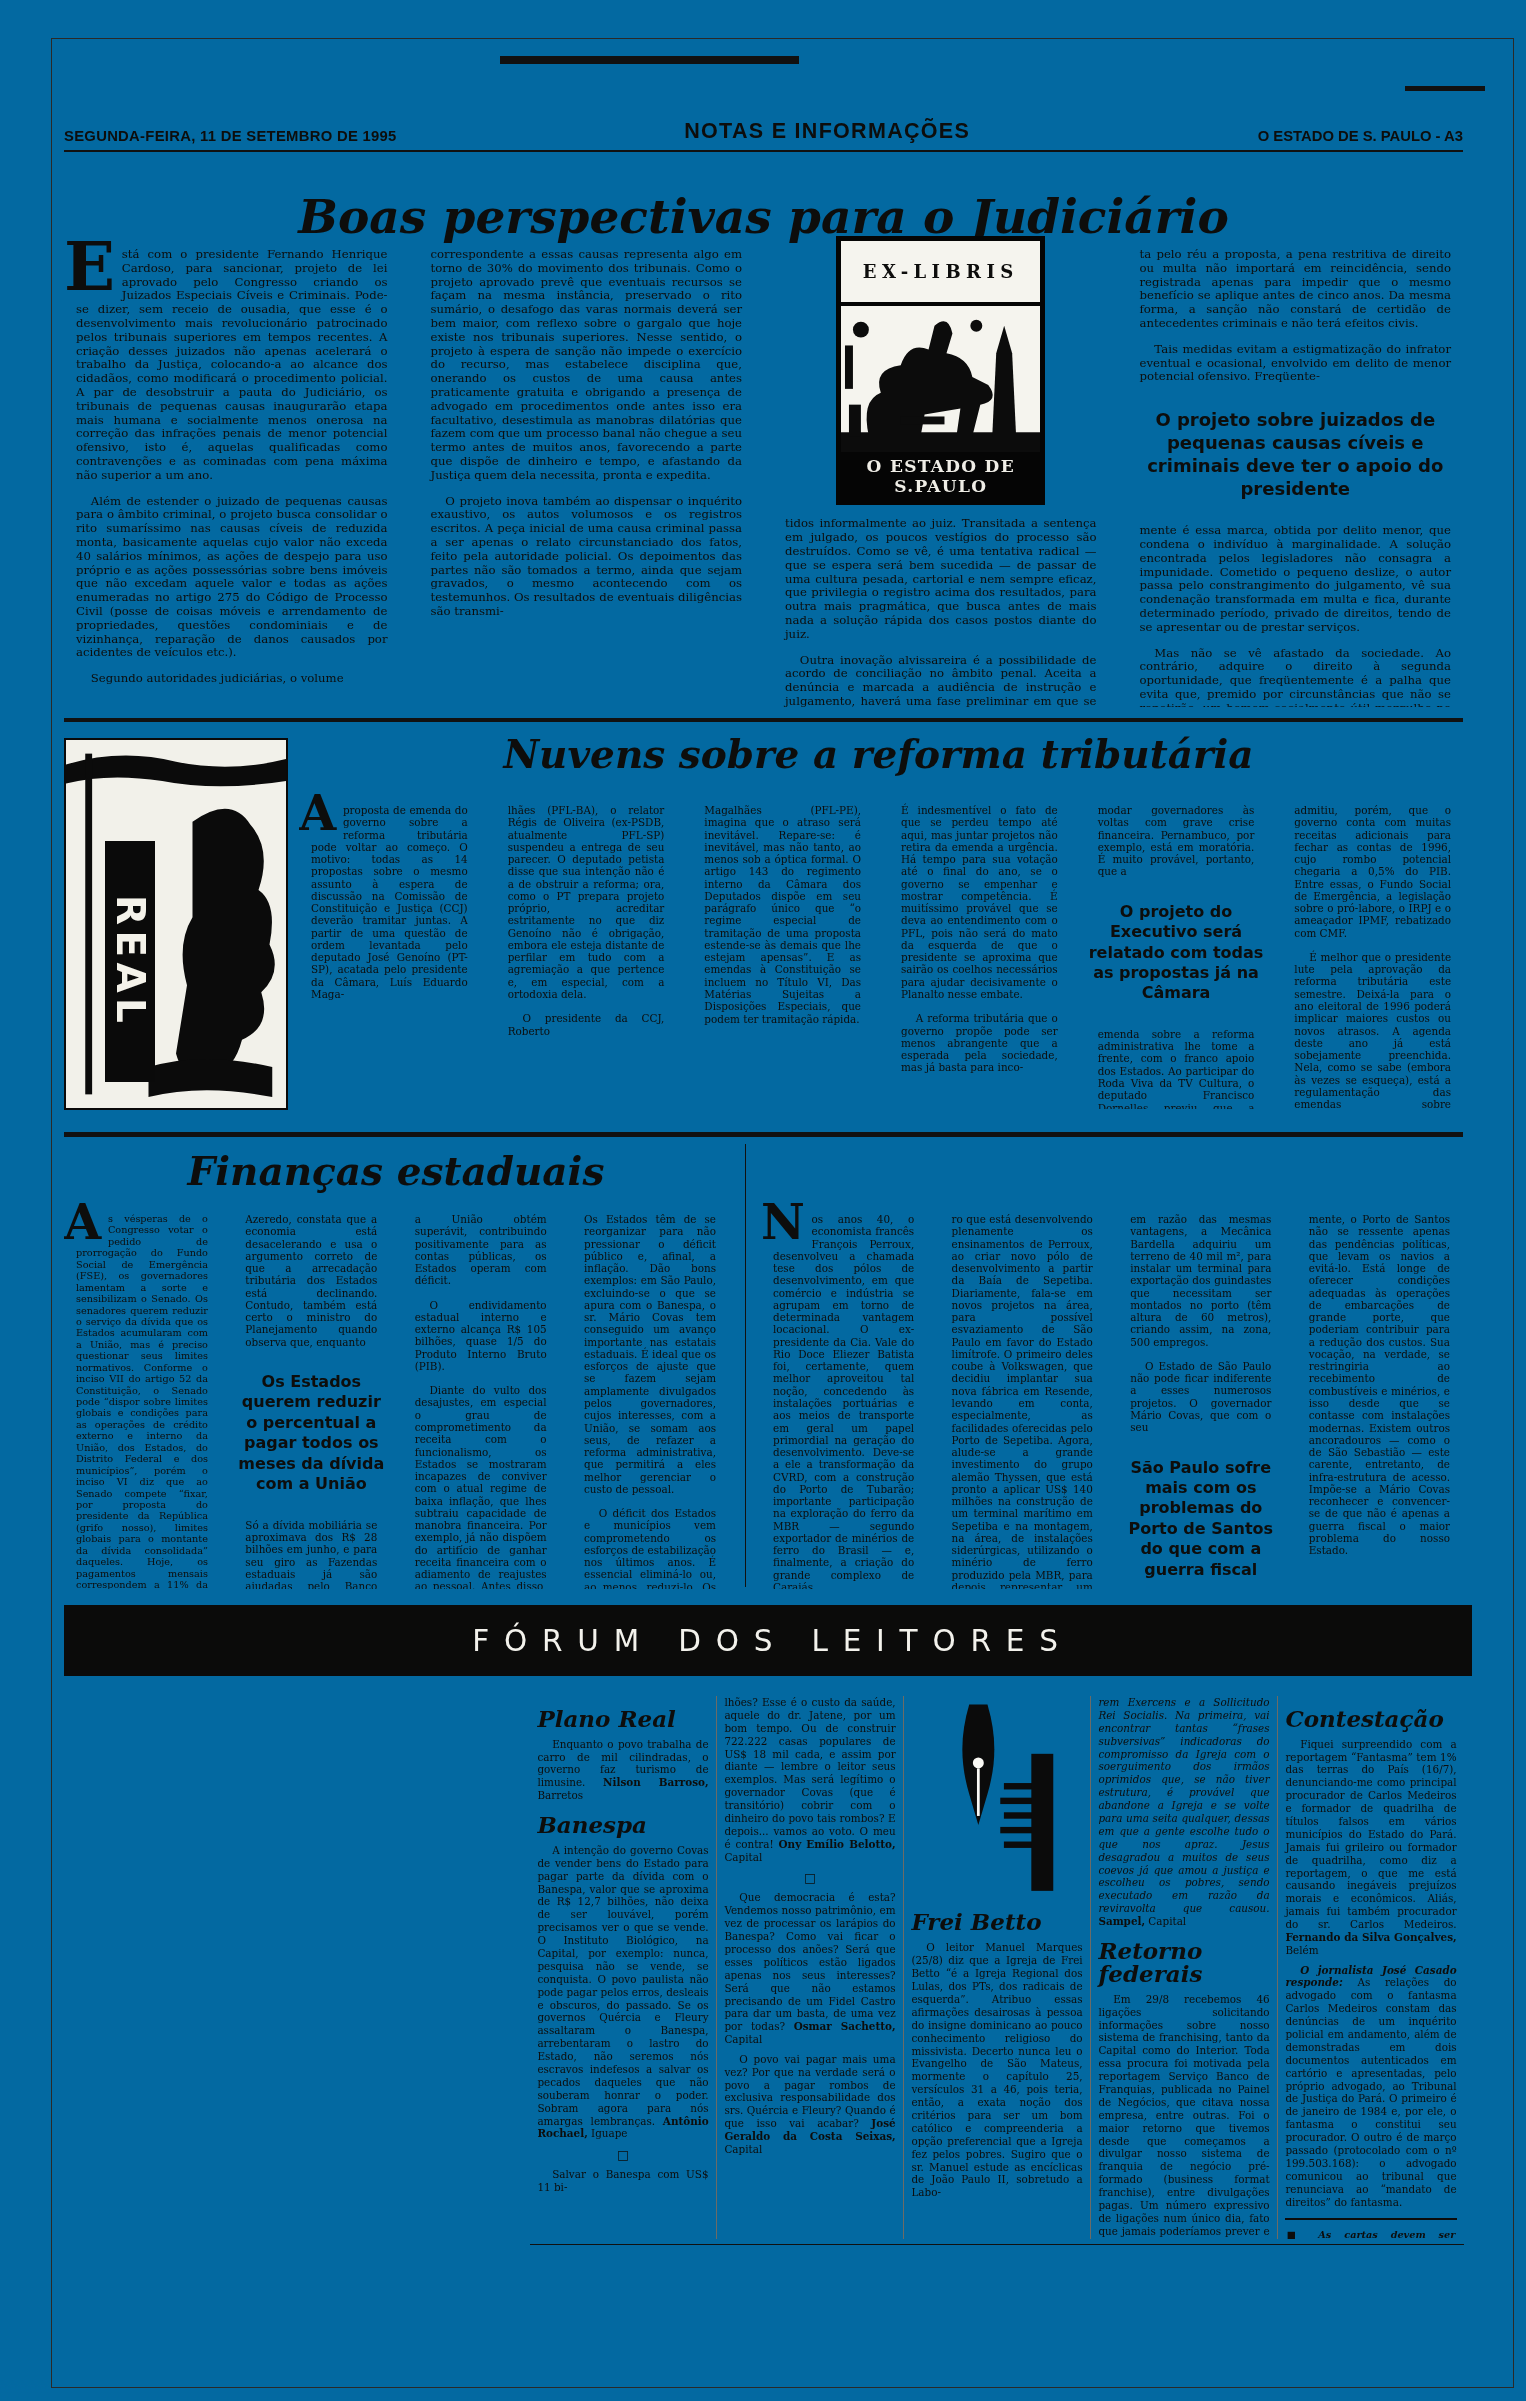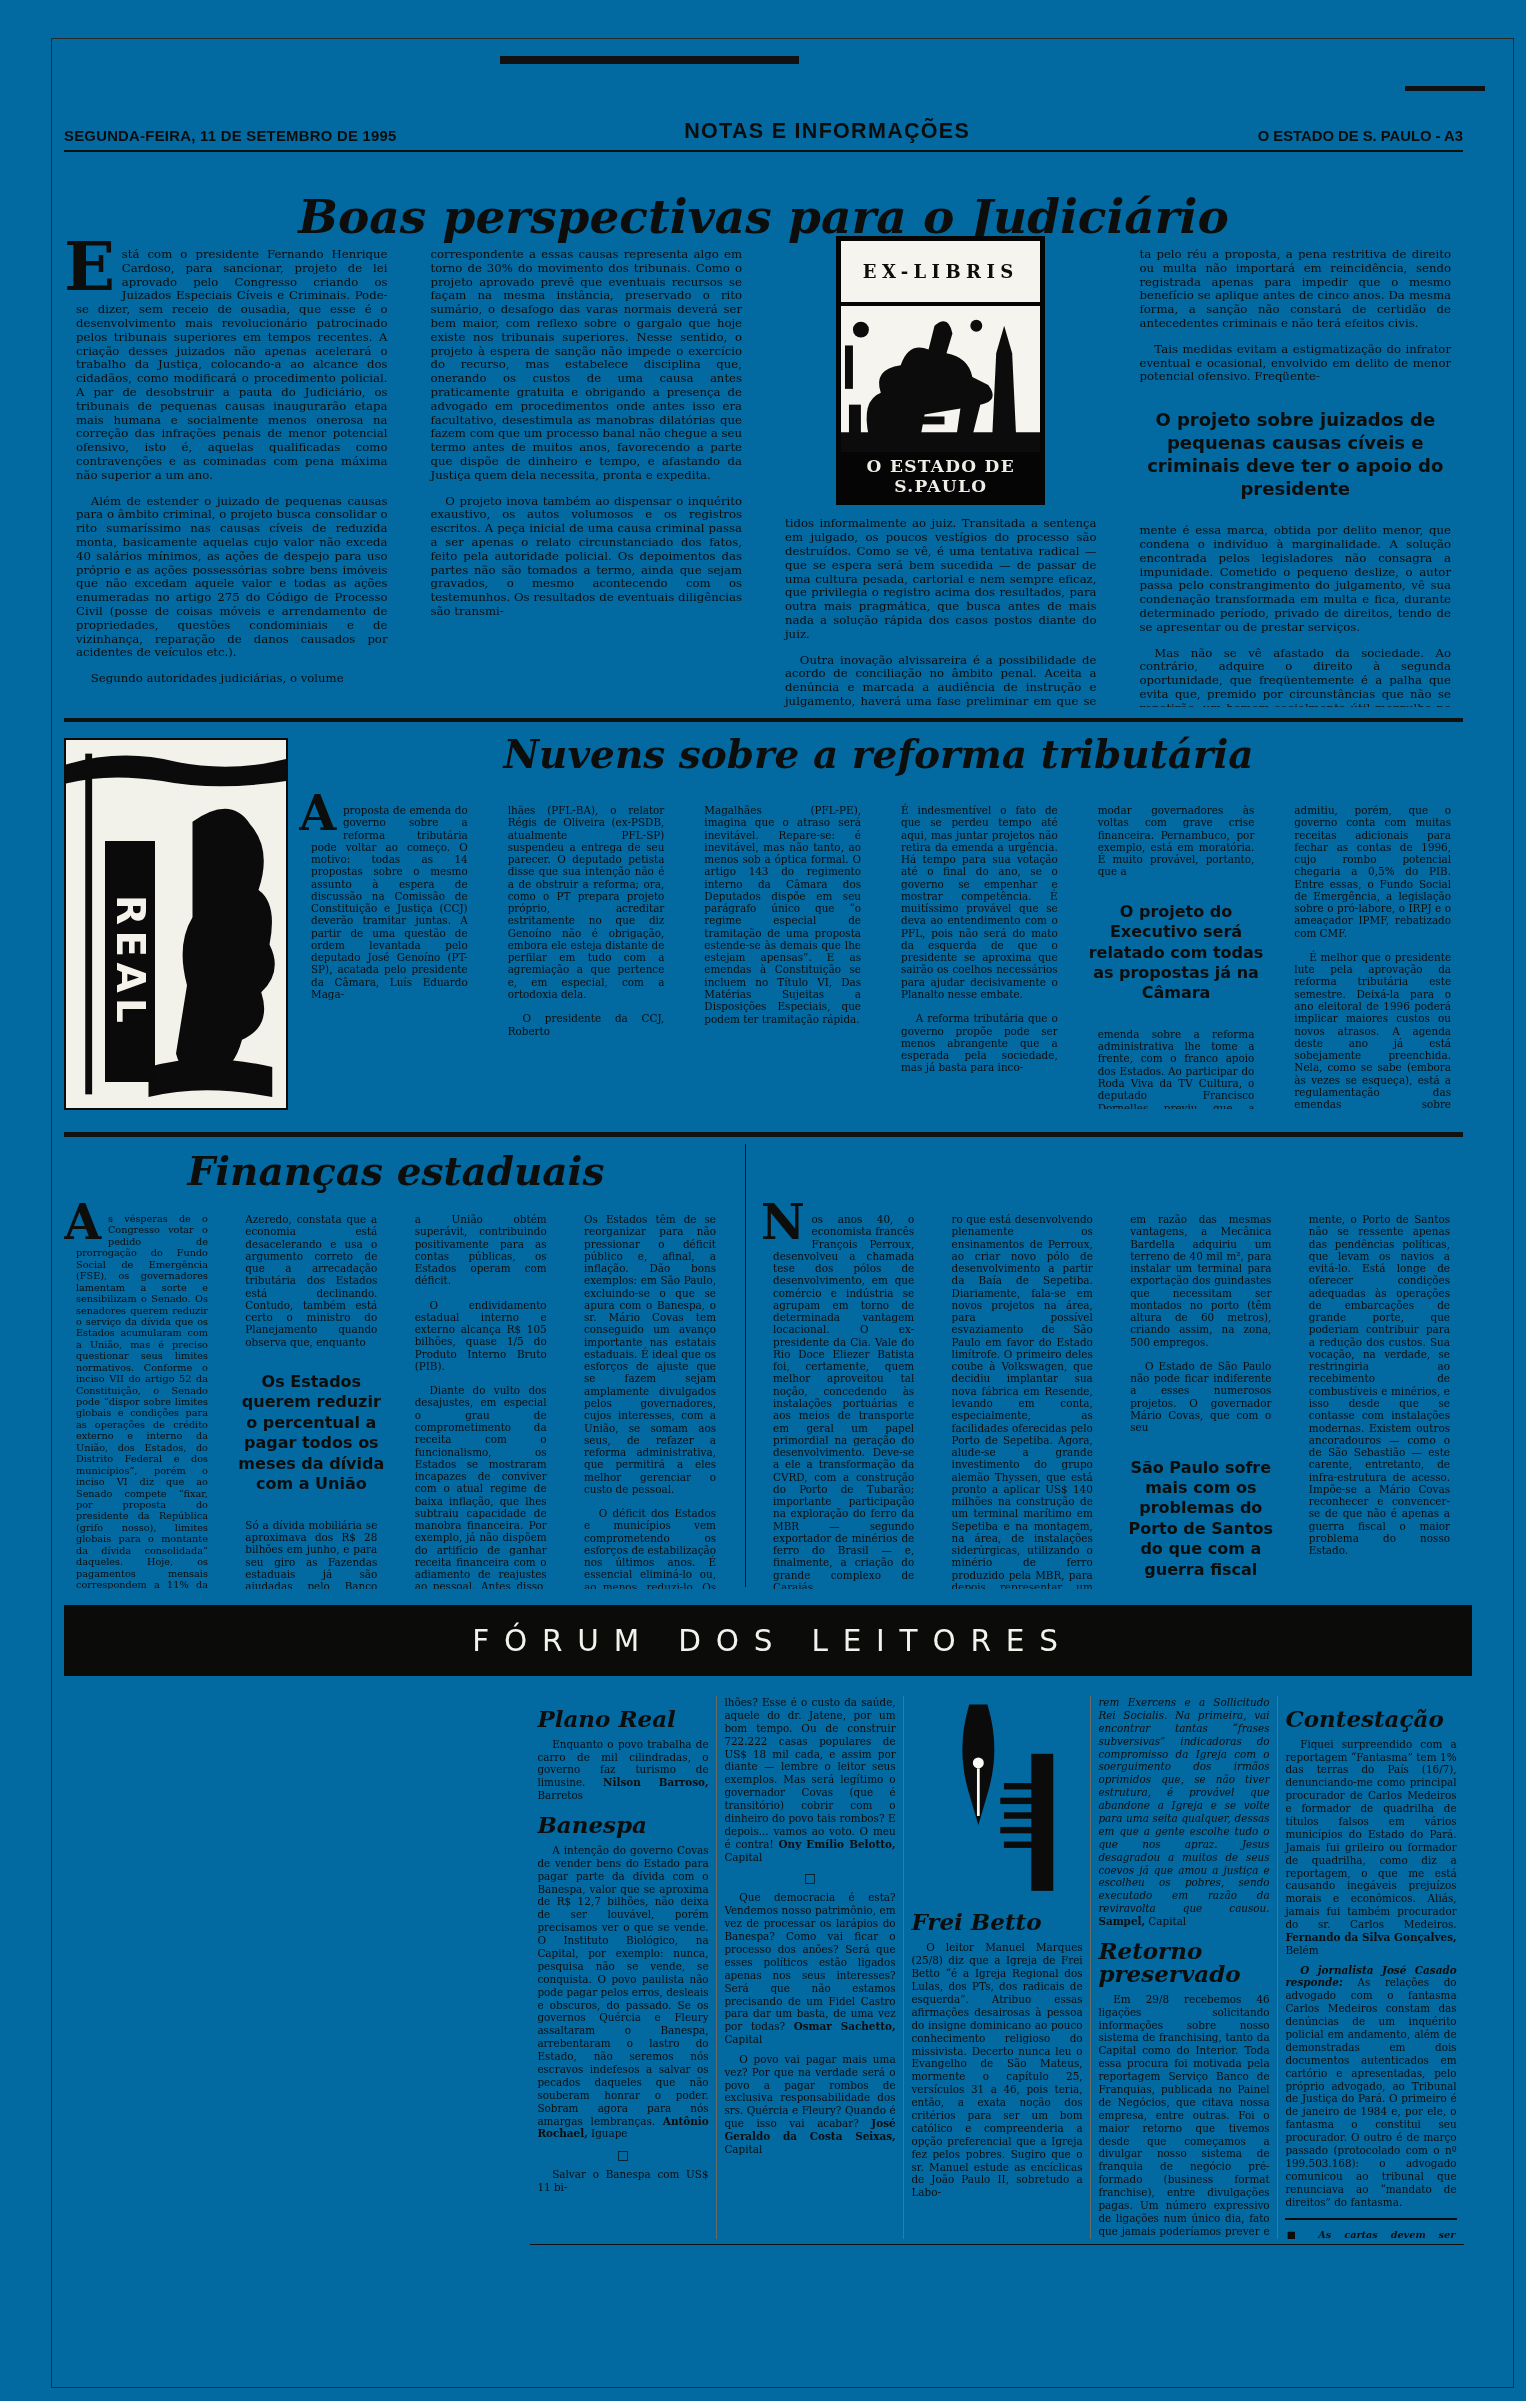--- a/index.html
+++ b/index.html
@@ -310,21 +310,21 @@
       </div>
       <div class="fhead">Frei Betto</div>
       <p class="letter">O leitor Manuel Marques (25/8) diz que a Igreja de Frei Betto “é a Igreja Regional dos Lulas, dos PTs, dos radicais de esquerda”. Atribuo essas afirmações desairosas à pessoa do insigne dominicano ao pouco conhecimento religioso do missivista. Decerto nunca leu o Evangelho de São Mateus, mormente o capítulo 25, versículos 31 a 46, pois teria, então, a exata noção dos critérios para ser um bom católico e compreenderia a opção preferencial que a Igreja fez pelos pobres. Sugiro que o sr. Manuel estude as encíclicas de João Paulo II, sobretudo a Labo-</p>
     </div>
 
     <div class="fcol">
       <p class="letter" style="text-indent:0;">
         <span style="font-style:italic;">rem Exercens e a Sollicitudo Rei Socialis. Na primeira, vai encontrar tantas “frases subversivas” indicadoras do compromisso da Igreja com o soerguimento dos irmãos oprimidos que, se não tiver estrutura, é provável que abandone a Igreja e se volte para uma seita qualquer, dessas em que a gente escolhe tudo o que nos apraz. Jesus desagradou a muitos de seus coevos já que amou a justiça e escolheu os pobres, sendo executado em razão da reviravolta que causou.</span>
         <span class="sig">Sampel,</span><span> Capital</span>
       </p>
-      <div class="fhead">Retorno preservado</div>
+      <div class="fhead">Retorno federais</div>
       <p class="letter">
         <span>Em 29/8 recebemos 46 ligações solicitando informações sobre nosso sistema de franchising, tanto da Capital como do Interior. Toda essa procura foi motivada pela reportagem Serviço Banco de Franquias, publicada no Painel de Negócios, que citava nossa empresa, entre outras. Foi o maior retorno que tivemos desde que começamos a divulgar nosso sistema de franquia de negócio pré-formado (business format franchise), entre divulgações pagas. Um número expressivo de ligações num único dia, fato que jamais poderíamos prever e com certeza passará a fazer parte da nossa história. Em negócios o resultado é sempre o mais importante. Hoje nós sabemos a força que o Estado tem. Muito obrigado e parabéns!</span>
         
       </p>
     </div>
 
     <div class="fcol">
       <div class="fhead">Contestação</div>
       <p class="letter">
         <span>Fiquei surpreendido com a reportagem “Fantasma” tem 1% das terras do País (16/7), denunciando-me como principal procurador de Carlos Medeiros e formador de quadrilha de títulos falsos em vários municípios do Estado do Pará. Jamais fui grileiro ou formador de quadrilha, como diz a reportagem, o que me está causando inegáveis prejuízos morais e econômicos. Aliás, jamais fui também procurador do sr. Carlos Medeiros.</span>

